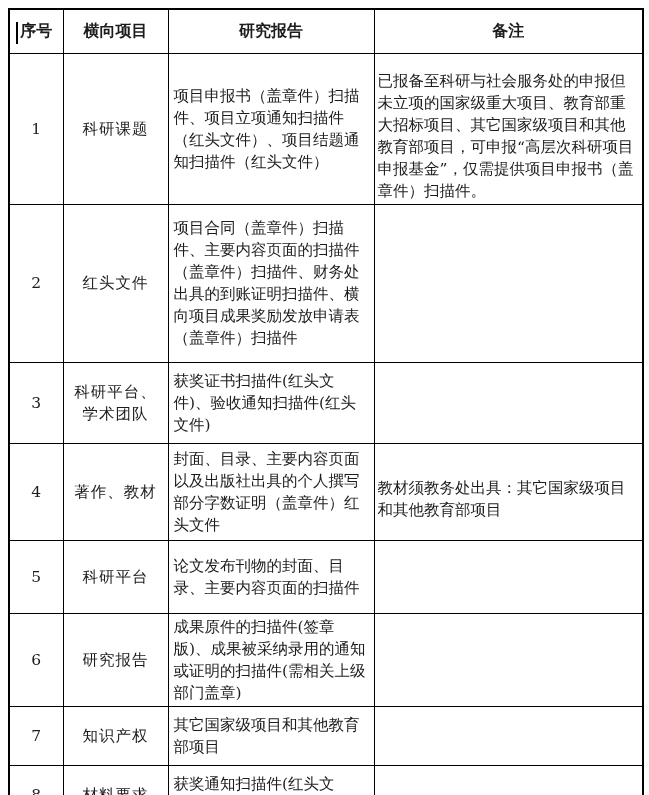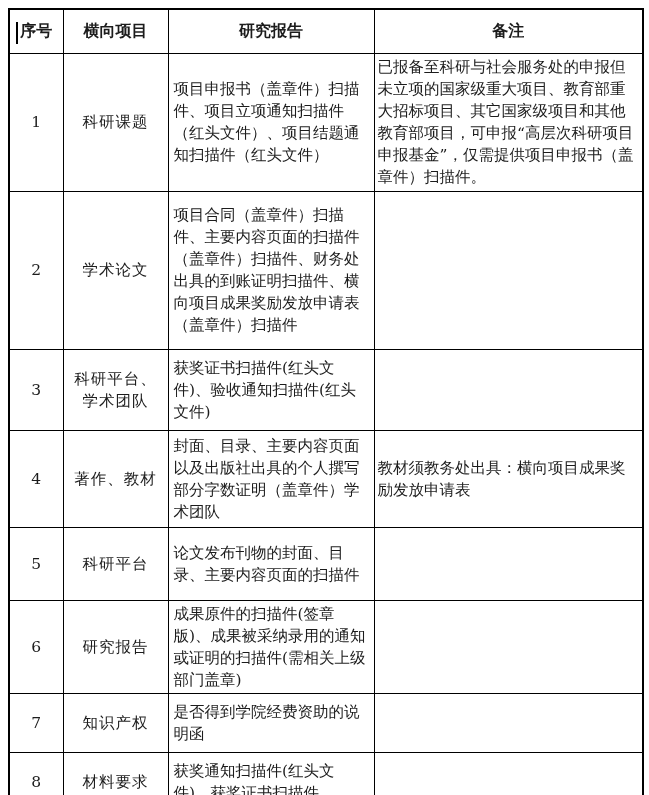--- a/index.html
+++ b/index.html
@@ -46,21 +46,21 @@
     text-align: center;
     padding: 18px 8px;
     letter-spacing: 1px;
   }
   td.cell-materials {
     text-align: left;
     padding: 2px 4px 2px 5px;
   }
   td.cell-remark {
     text-align: left;
-    padding: 2px 2px 2px 3px;
+    padding: 16px 2px 2px 3px;
   }
   tbody tr:nth-child(1) { height: 138px; }
   tbody tr:nth-child(2) { height: 158px; }
   tbody tr:nth-child(3) { height: 76px; }
   tbody tr:nth-child(4) { height: 97px; }
   tbody tr:nth-child(5) { height: 73px; }
   tbody tr:nth-child(6) { height: 92px; }
   tbody tr:nth-child(7) { height: 49px; }
   tbody tr:nth-child(8) { height: 51px; }
   .text-cursor {
@@ -94,52 +94,52 @@
   </thead>
   <tbody>
     <tr>
       <td class="cell-no">1</td>
       <td class="cell-category">科研课题</td>
       <td class="cell-materials">项目申报书（盖章件）扫描件、项目立项通知扫描件（红头文件）、项目结题通知扫描件（红头文件）</td>
       <td class="cell-remark">已报备至科研与社会服务处的申报但未立项的国家级重大项目、教育部重大招标项目、其它国家级项目和其他教育部项目，可申报“高层次科研项目申报基金”，仅需提供项目申报书（盖章件）扫描件。</td>
     </tr>
     <tr>
       <td class="cell-no">2</td>
-      <td class="cell-category">学术论文</td>
+      <td class="cell-category">红头文件</td>
       <td class="cell-materials">项目合同（盖章件）扫描件、主要内容页面的扫描件（盖章件）扫描件、财务处出具的到账证明扫描件、横向项目成果奖励发放申请表（盖章件）扫描件</td>
       <td class="cell-remark"></td>
     </tr>
     <tr>
       <td class="cell-no">3</td>
       <td class="cell-category">科研平台、学术团队</td>
       <td class="cell-materials">获奖证书扫描件(红头文件)、验收通知扫描件(红头文件)</td>
       <td class="cell-remark"></td>
     </tr>
     <tr>
       <td class="cell-no">4</td>
       <td class="cell-category">著作、教材</td>
-      <td class="cell-materials">封面、目录、主要内容页面以及出版社出具的个人撰写部分字数证明（盖章件）学术团队</td>
-      <td class="cell-remark">教材须教务处出具：横向项目成果奖励发放申请表</td>
+      <td class="cell-materials">封面、目录、主要内容页面以及出版社出具的个人撰写部分字数证明（盖章件）红头文件</td>
+      <td class="cell-remark">教材须教务处出具：其它国家级项目和其他教育部项目</td>
     </tr>
     <tr>
       <td class="cell-no">5</td>
       <td class="cell-category">科研平台</td>
       <td class="cell-materials">论文发布刊物的封面、目录、主要内容页面的扫描件</td>
       <td class="cell-remark"></td>
     </tr>
     <tr>
       <td class="cell-no">6</td>
       <td class="cell-category">研究报告</td>
       <td class="cell-materials">成果原件的扫描件(签章版)、成果被采纳录用的通知或证明的扫描件(需相关上级部门盖章)</td>
       <td class="cell-remark"></td>
     </tr>
     <tr>
       <td class="cell-no">7</td>
       <td class="cell-category">知识产权</td>
-      <td class="cell-materials">是否得到学院经费资助的说明函</td>
+      <td class="cell-materials">其它国家级项目和其他教育部项目</td>
       <td class="cell-remark"></td>
     </tr>
     <tr>
       <td class="cell-no">8</td>
       <td class="cell-category">材料要求</td>
       <td class="cell-materials">获奖通知扫描件(红头文件)、获奖证书扫描件</td>
       <td class="cell-remark"></td>
     </tr>
   </tbody>
 </table>

